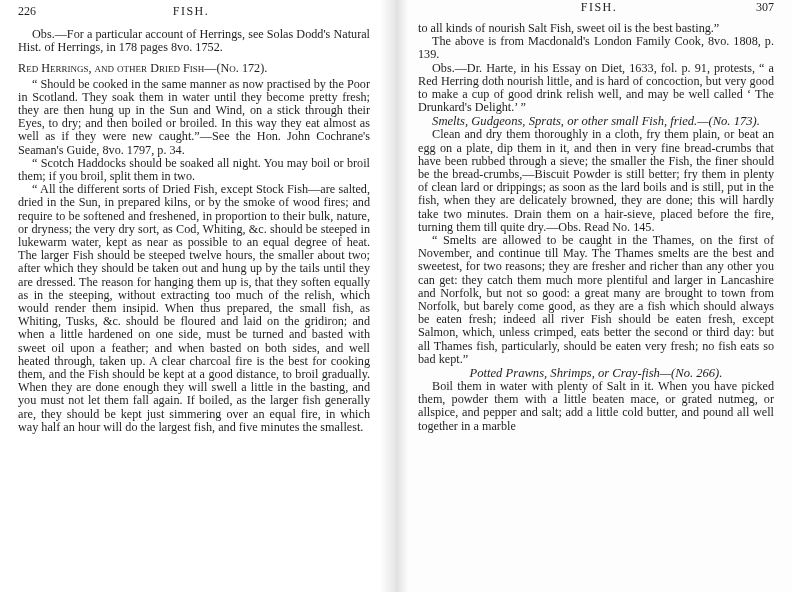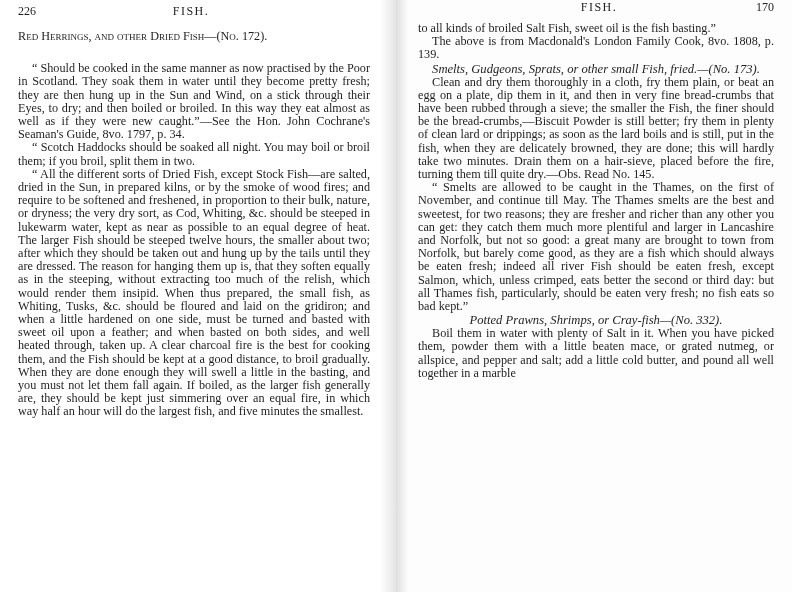--- a/index.html
+++ b/index.html
@@ -40,38 +40,40 @@
 <div class="spread">
 
   <div class="page left">
     <div class="gutter-left"></div>
     <div class="header">
       <span class="pgnum">226</span>
       <span class="running">FISH.</span>
       <span style="width:24px"></span>
     </div>
     <div class="text">
-      <p class="noindent heading-inline" style="margin-top:8px;margin-bottom:19px">Red Herrings, and other Dried Fish—(No. 172).</p>
+      <p style="margin-top:6px">Obs.—For a particular account of Herrings, see Solas Dodd's Natural Hist. of Herrings, in 178 pages 8vo. 1752.</p>
+      <p class="noindent heading-inline" style="margin-top:8px;margin-bottom:2px">Red Herrings, and other Dried Fish—(No. 172).</p>
       <p>“ Should be cooked in the same manner as now practised by the Poor in Scotland. They soak them in water until they become pretty fresh; they are then hung up in the Sun and Wind, on a stick through their Eyes, to dry; and then boiled or broiled. In this way they eat almost as well as if they were new caught.”—See the Hon. John Cochrane's Seaman's Guide, 8vo. 1797, p. 34.</p>
       <p>“ Scotch Haddocks should be soaked all night. You may boil or broil them; if you broil, split them in two.</p>
       <p>“ All the different sorts of Dried Fish, except Stock Fish—are salted, dried in the Sun, in prepared kilns, or by the smoke of wood fires; and require to be softened and freshened, in proportion to their bulk, nature, or dryness; the very dry sort, as Cod, Whiting, &amp;c. should be steeped in lukewarm water, kept as near as possible to an equal degree of heat. The larger Fish should be steeped twelve hours, the smaller about two; after which they should be taken out and hung up by the tails until they are dressed. The reason for hanging them up is, that they soften equally as in the steeping, without extracting too much of the relish, which would render them insipid. When thus prepared, the small fish, as Whiting, Tusks, &amp;c. should be floured and laid on the gridiron; and when a little hardened on one side, must be turned and basted with sweet oil upon a feather; and when basted on both sides, and well heated through, taken up. A clear charcoal fire is the best for cooking them, and the Fish should be kept at a good distance, to broil gradually. When they are done enough they will swell a little in the basting, and you must not let them fall again. If boiled, as the larger fish generally are, they should be kept just simmering over an equal fire, in which way half an hour will do the largest fish, and five minutes the smallest.</p>
     </div>
   </div>
 
   <div class="page right">
     <div class="gutter-right"></div>
     <div class="header">
       <span style="width:24px"></span>
       <span class="running">FISH.</span>
-      <span class="pgnum">170</span>
+      <span class="pgnum">307</span>
     </div>
     <div class="text">
-      <p class="noindent" style="margin-top:4px">to all kinds of broiled Salt Fish, sweet oil is the fish basting.”</p>
+      <p class="noindent" style="margin-top:4px">to all kinds of nourish Salt Fish, sweet oil is the best basting.”</p>
       <p>The above is from Macdonald's London Family Cook, 8vo. 1808, p. 139.</p>
+      <p>Obs.—Dr. Harte, in his Essay on Diet, 1633, fol. p. 91, protests, “ a Red Herring doth nourish little, and is hard of concoction, but very good to make a cup of good drink relish well, and may be well called ‘ The Drunkard's Delight.’ ”</p>
       <p class="title" style="text-indent:0">Smelts, Gudgeons, Sprats, or other small Fish, fried.—(No. 173).</p>
       <p>Clean and dry them thoroughly in a cloth, fry them plain, or beat an egg on a plate, dip them in it, and then in very fine bread-crumbs that have been rubbed through a sieve; the smaller the Fish, the finer should be the bread-crumbs,—Biscuit Powder is still better; fry them in plenty of clean lard or drippings; as soon as the lard boils and is still, put in the fish, when they are delicately browned, they are done; this will hardly take two minutes. Drain them on a hair-sieve, placed before the fire, turning them till quite dry.—Obs. Read No. 145.</p>
       <p>“ Smelts are allowed to be caught in the Thames, on the first of November, and continue till May. The Thames smelts are the best and sweetest, for two reasons; they are fresher and richer than any other you can get: they catch them much more plentiful and larger in Lancashire and Norfolk, but not so good: a great many are brought to town from Norfolk, but barely come good, as they are a fish which should always be eaten fresh; indeed all river Fish should be eaten fresh, except Salmon, which, unless crimped, eats better the second or third day: but all Thames fish, particularly, should be eaten very fresh; no fish eats so bad kept.”</p>
-      <p class="title" style="text-indent:0">Potted Prawns, Shrimps, or Cray-fish—(No. 332).</p>
+      <p class="title" style="text-indent:0">Potted Prawns, Shrimps, or Cray-fish—(No. 266).</p>
       <p>Boil them in water with plenty of Salt in it. When you have picked them, powder them with a little beaten mace, or grated nutmeg, or allspice, and pepper and salt; add a little cold butter, and pound all well together in a marble</p>
     </div>
   </div>
 
 </div>
 
 </body></html>

